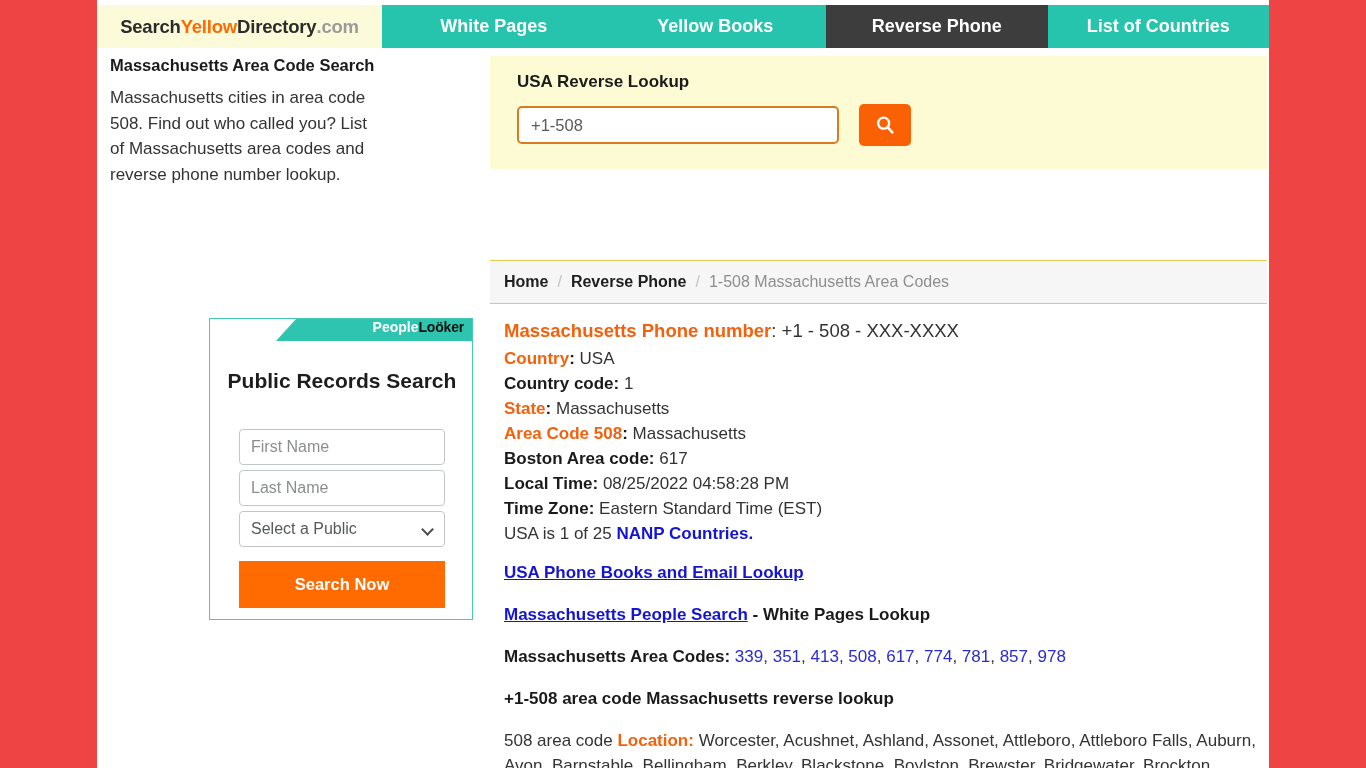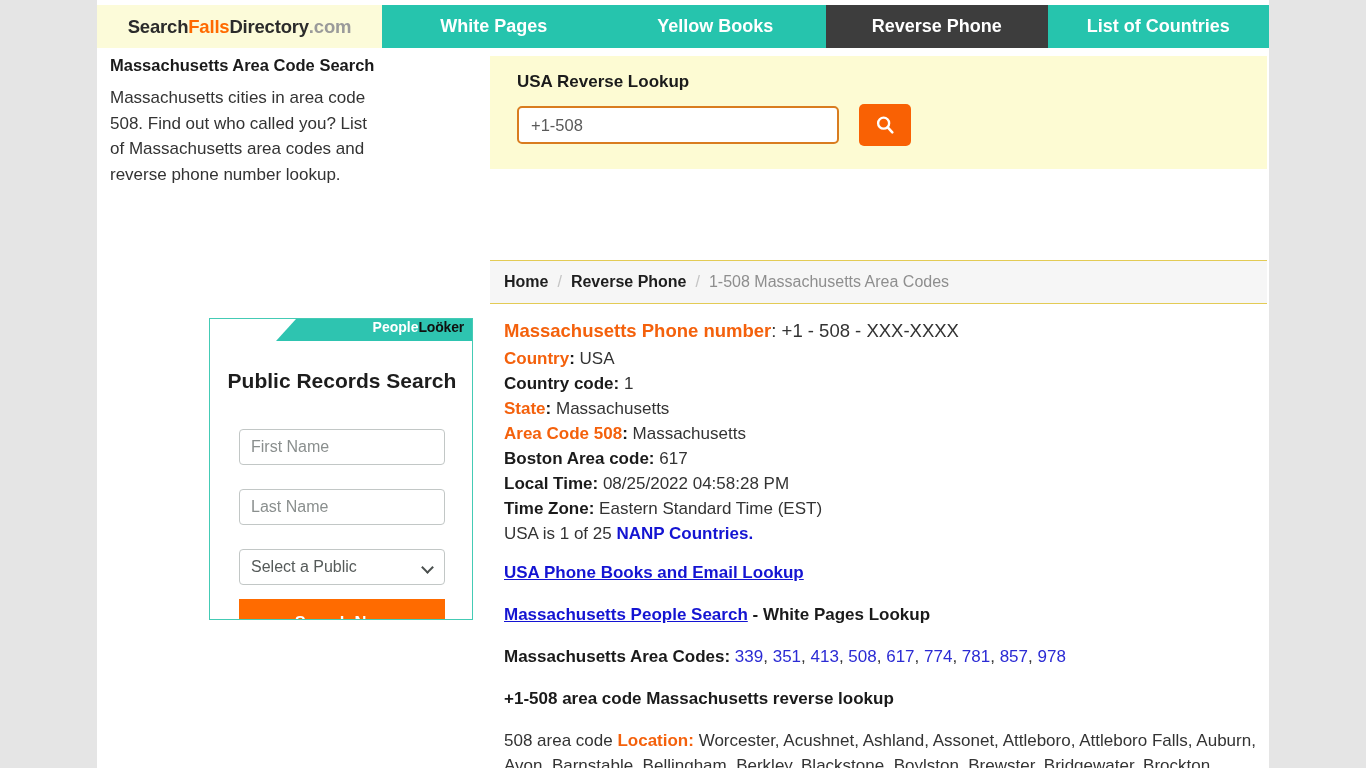--- a/index.html
+++ b/index.html
@@ -6,21 +6,21 @@
   html, body {
     margin: 0; padding: 0;
     width: 1366px; height: 768px;
     overflow: hidden;
     background: #ffffff;
     font-family: "Liberation Sans", sans-serif;
   }
   .page {
     position: relative;
     width: 1366px; height: 768px;
-    background: #e5e5e5;
+    background: #ef4444;
   }
   .container {
     position: absolute;
     left: 97px; top: 0;
     width: 1172px;
     height: 768px;
     background: #ffffff;
   }
 
   
@@ -133,21 +133,21 @@
     line-height: 31px;
   }
   .pl-form {
     position: absolute;
     left: 29px; top: 110px;
     width: 206px;
   }
   .pl-input {
     display: block;
     width: 206px; height: 36px;
-    margin-bottom: 24px;
+    margin-bottom: 5px;
     border: 1px solid #c2c7c6;
     border-radius: 4px;
     background: #ffffff;
     padding: 0 11px;
     font-size: 16px;
     color: #333;
     font-family: "Liberation Sans", sans-serif;
     outline: none;
   }
   .pl-input::placeholder { color: #8a8f8e; opacity: 1; }
@@ -306,21 +306,21 @@
 </style>
 </head>
 <body>
 
 <div class="page">
 <div class="container">
 
   <div class="navbar">
     <div class="brand">
       <span class="b-search">Search</span>
-          <span class="b-yellow">Falls</span>
+          <span class="b-yellow">Yellow</span>
           <span class="b-dir">Directory</span>
           <span class="b-com">.com</span>
     </div>
     <div class="nav-item">White Pages</div>
     <div class="nav-item">Yellow Books</div>
     <div class="nav-item active">Reverse Phone</div>
     <div class="nav-item">List of Countries</div>
   </div>
 
   <div class="leftcol">

